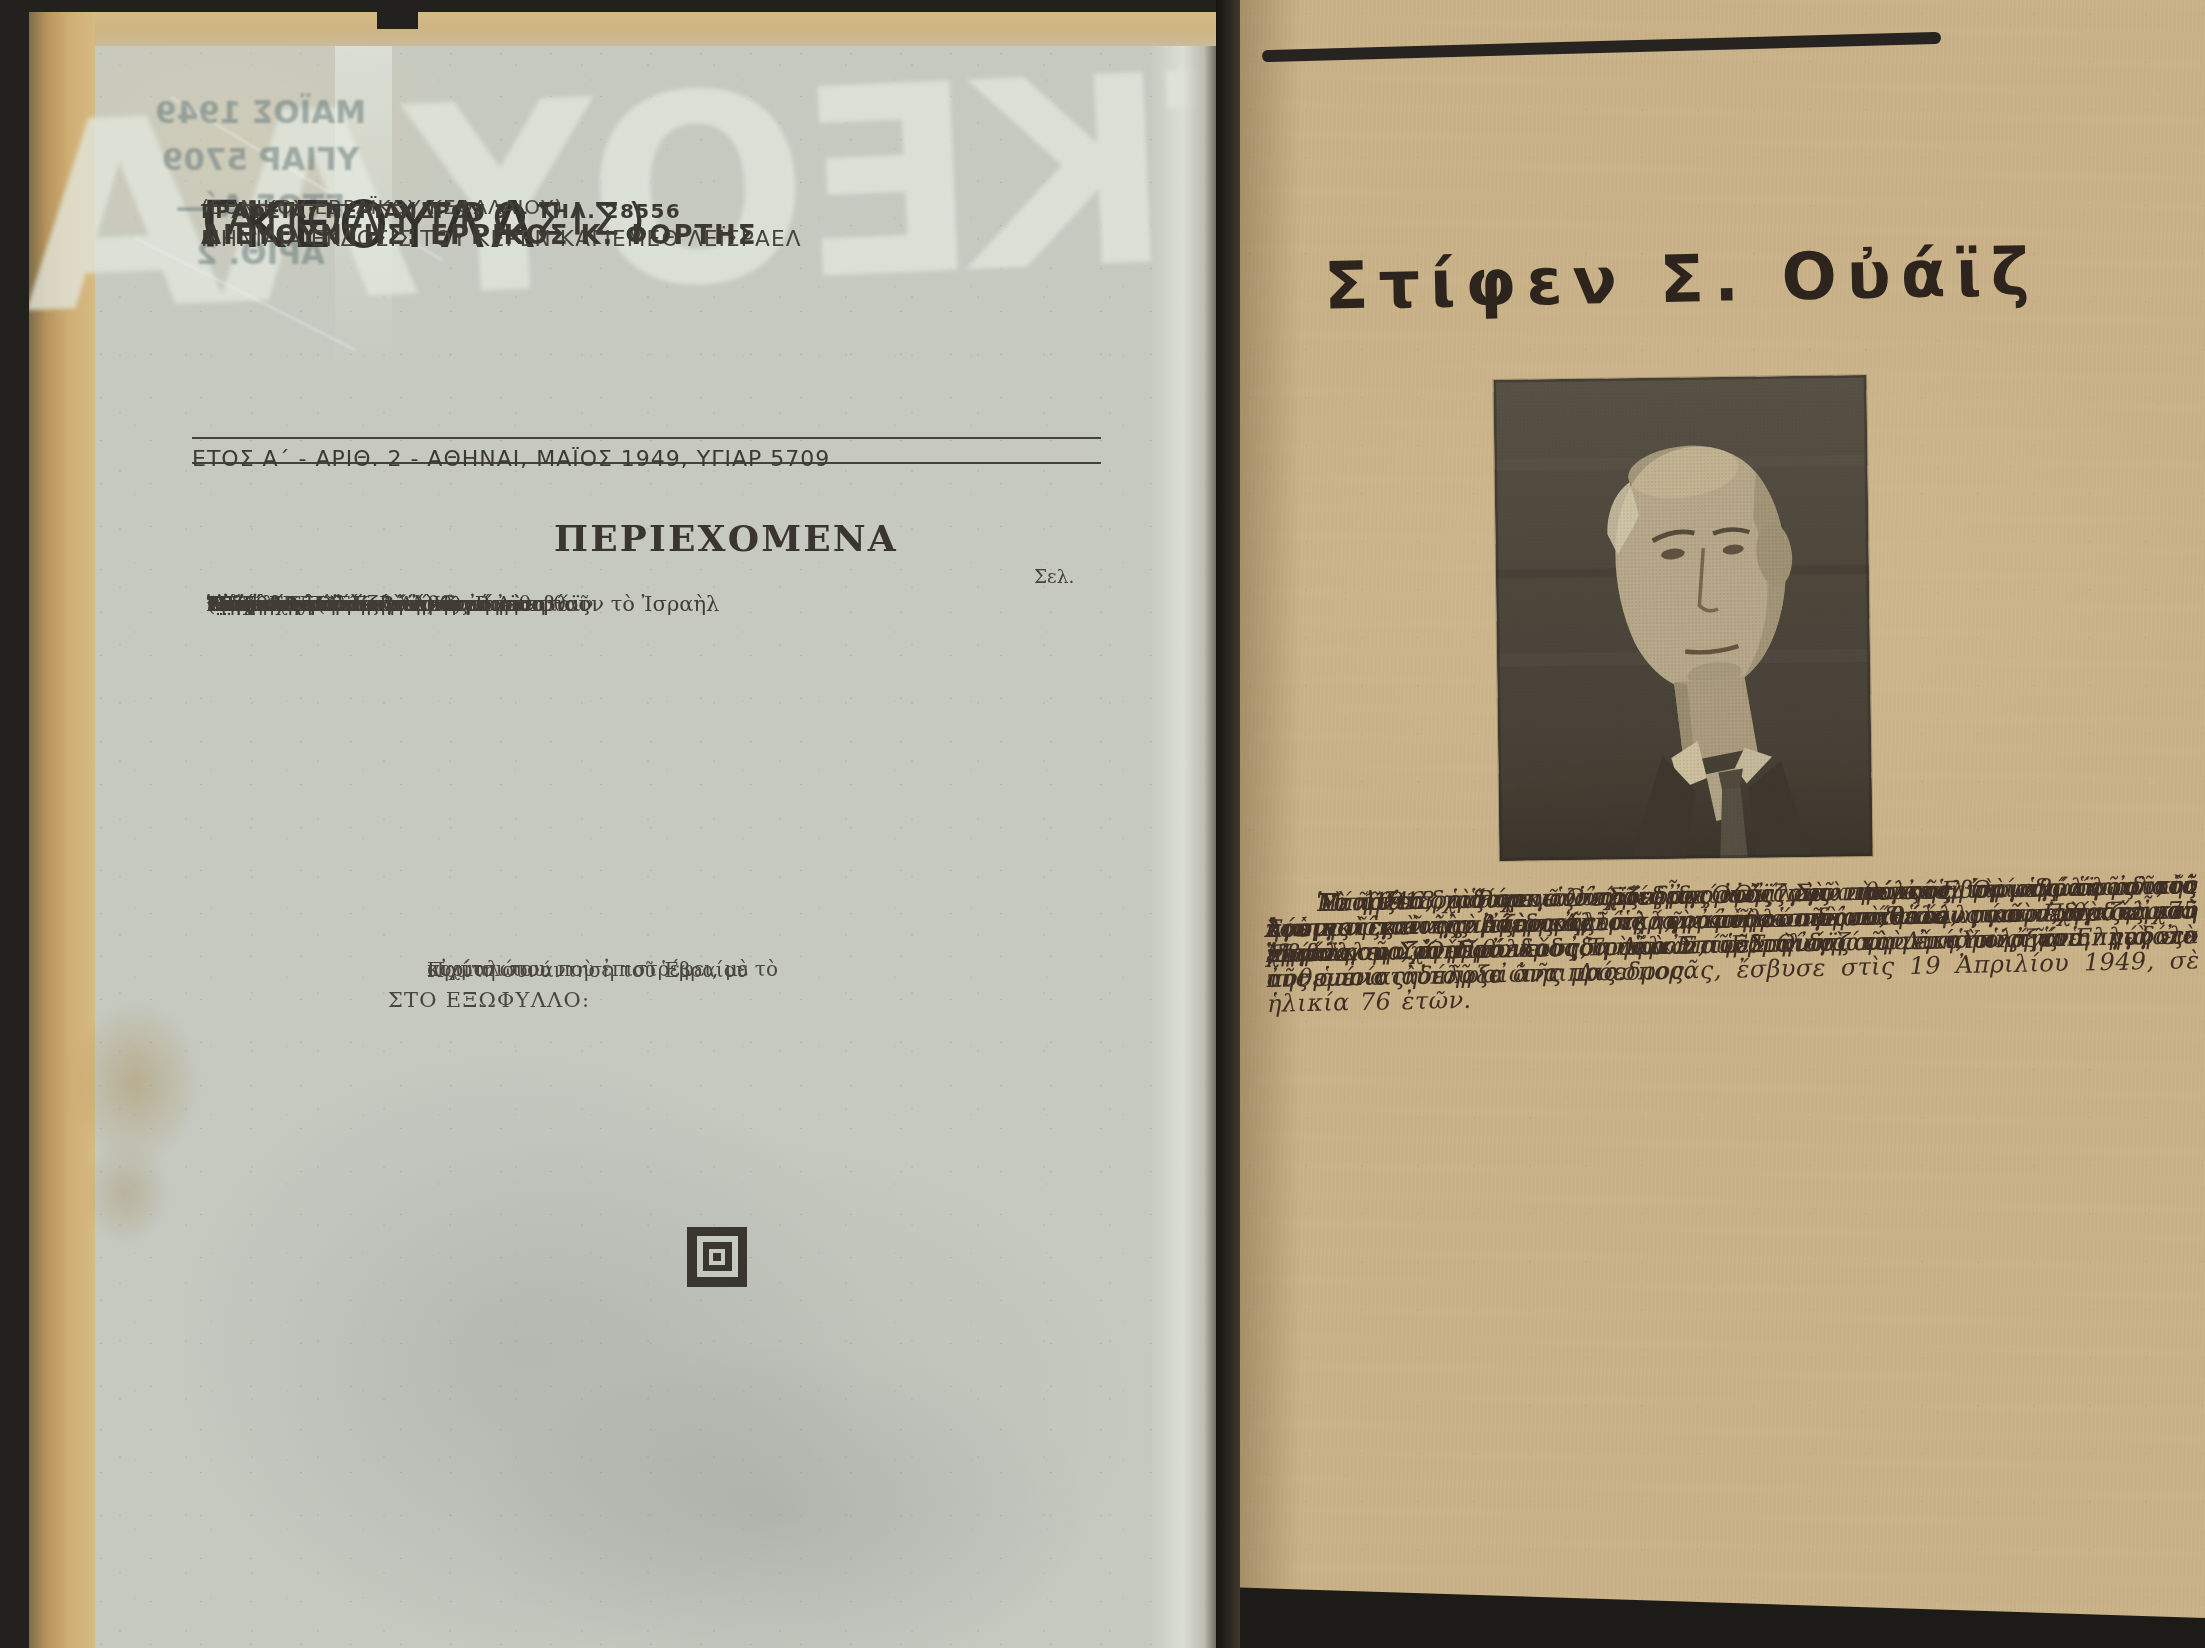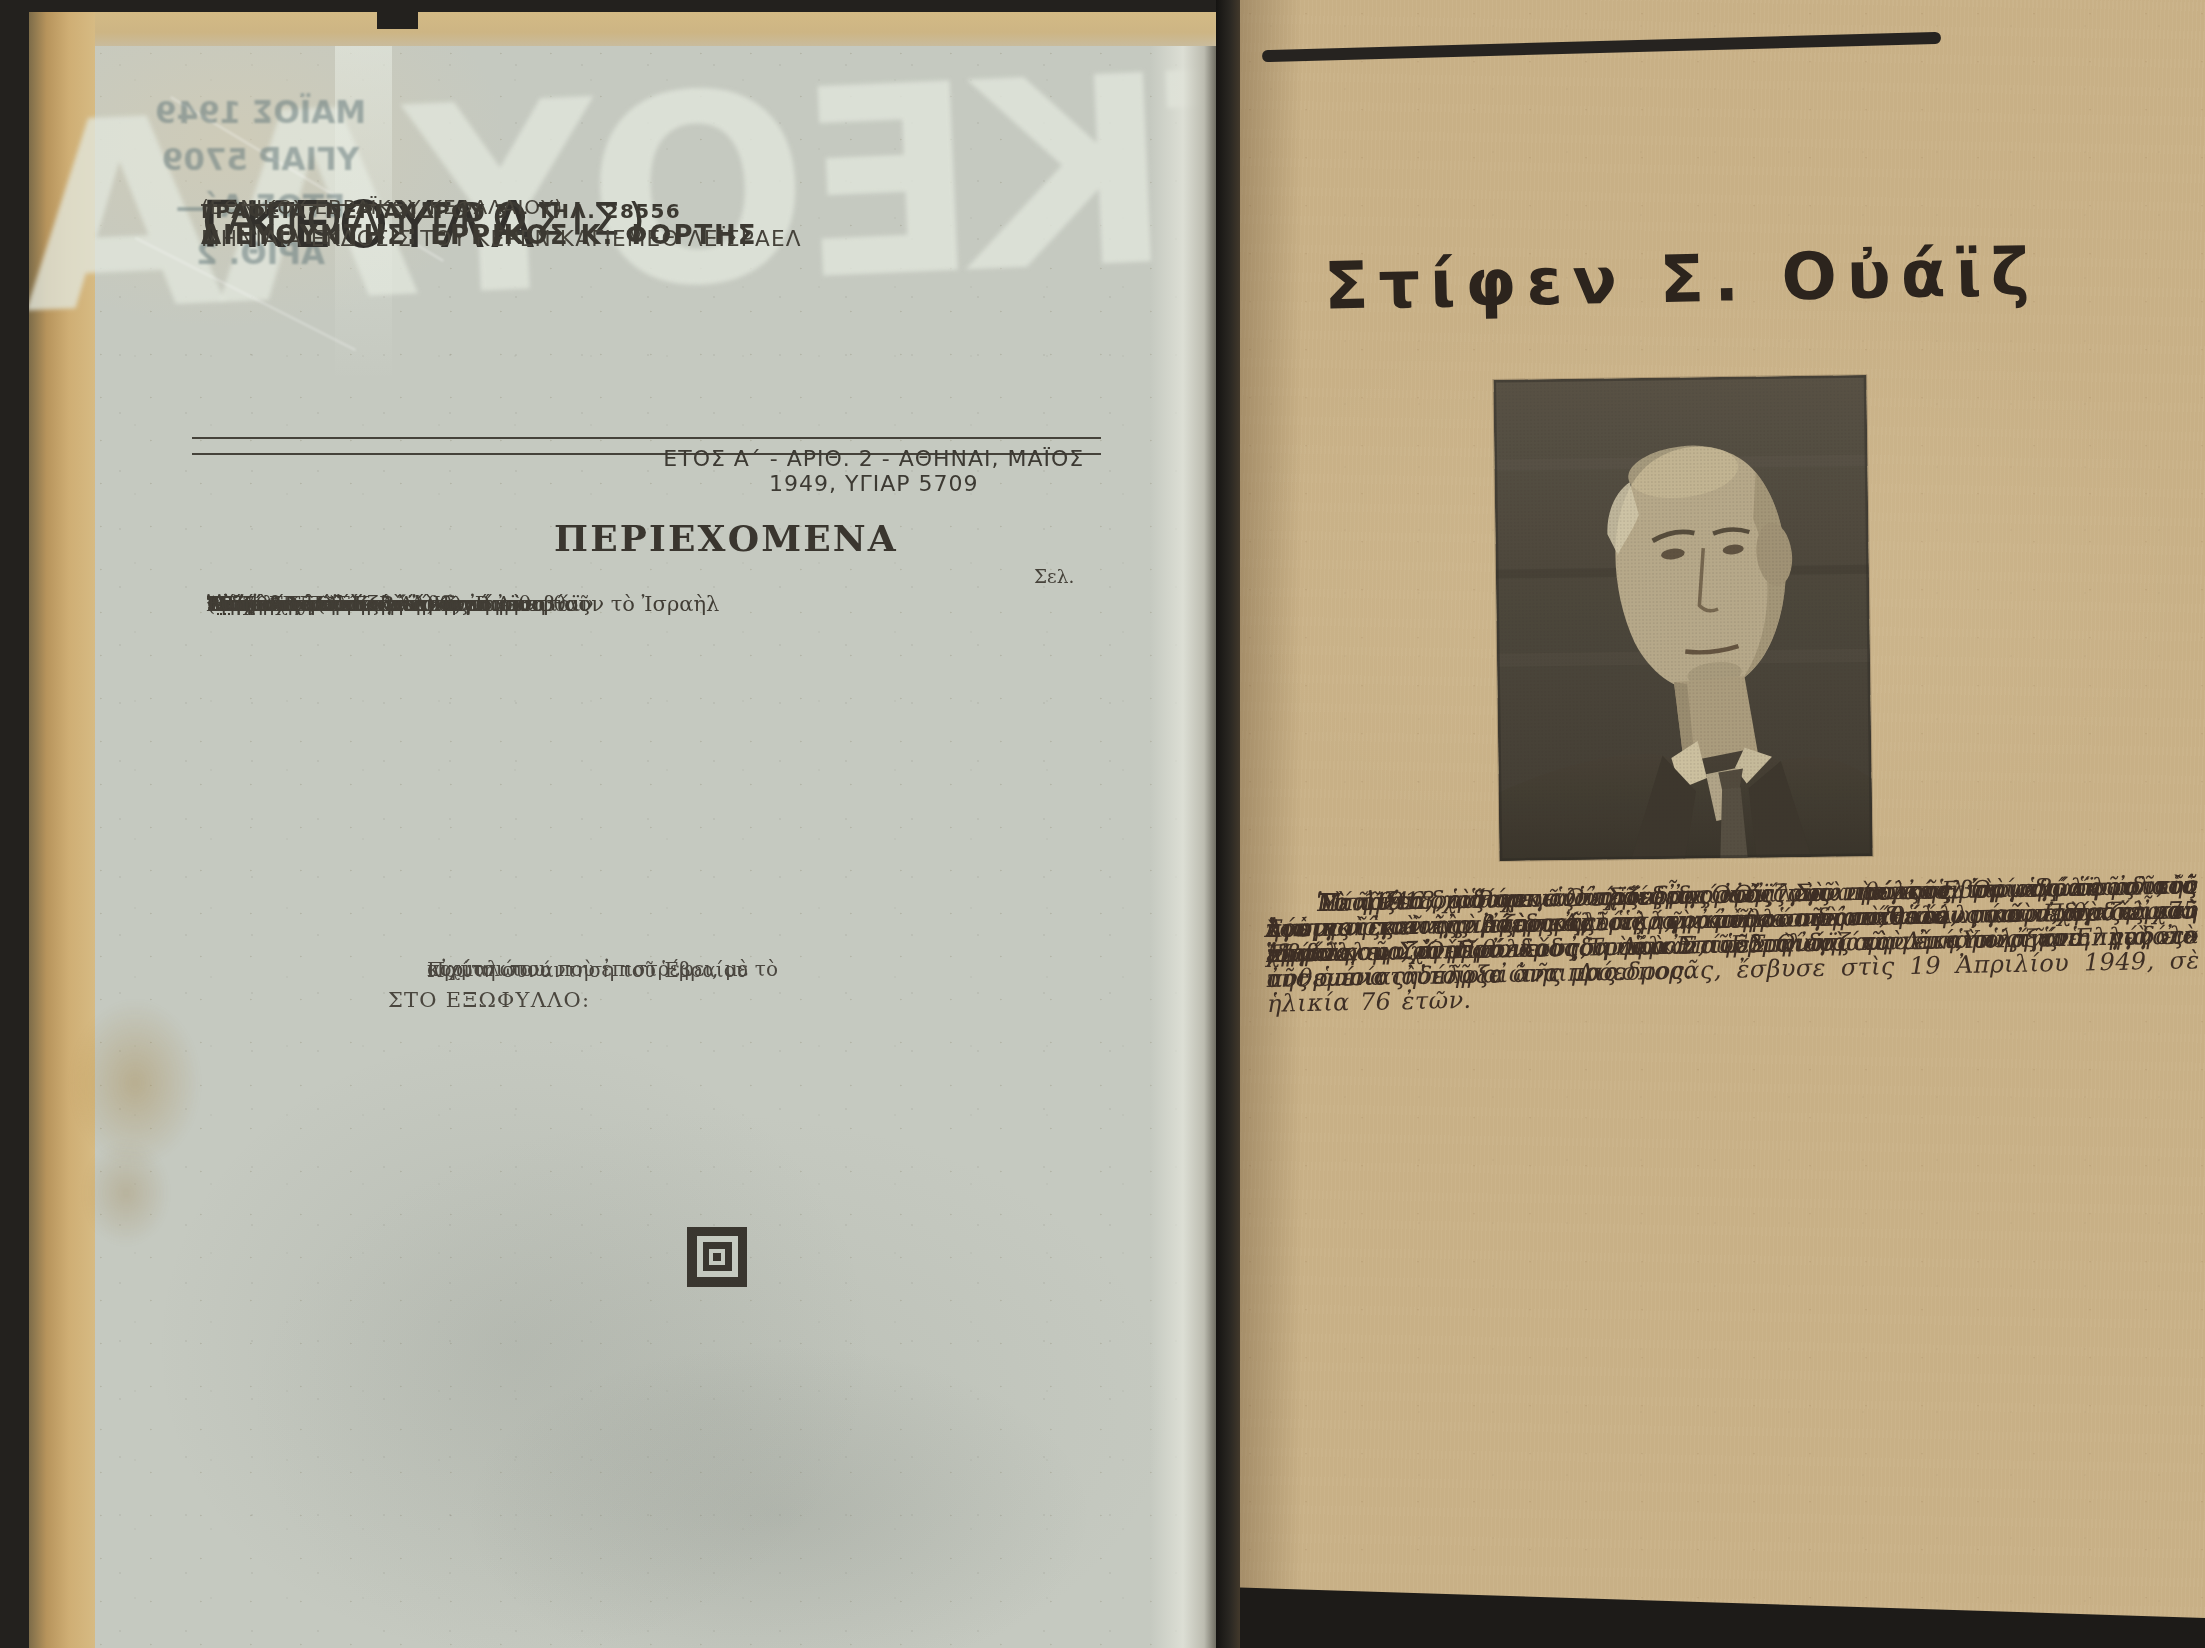--- a/index.html
+++ b/index.html
@@ -54,21 +54,21 @@
   .m-sub{margin-top:5.3px;font-family:"DejaVu Sans",sans-serif;font-size:45px;font-weight:400;
     letter-spacing:.17em;color:#3a3832;}
   .m-line1{margin-top:38px;font-family:"DejaVu Sans",sans-serif;font-size:21.6px;letter-spacing:.055em;color:#45423a;}
   .m-line2{margin-top:7px;font-family:"DejaVu Sans",sans-serif;font-size:20px;letter-spacing:.05em;color:#45423a;}
   .m-rule{display:block;width:203px;height:0;margin:16px auto 0 auto;border-bottom:2.2px solid #4a463e;}
   .m-dir{margin-top:32px;font-family:"DejaVu Sans",sans-serif;font-weight:700;font-size:26px;
     letter-spacing:.075em;color:#3c3932;}
   .m-off{margin-top:11.5px;font-family:"DejaVu Sans",sans-serif;font-weight:700;font-size:20px;
     letter-spacing:.07em;color:#3c3932;}
 
-  .issue-box{left:97px;top:391px;width:909px;padding:7px 0 7px 0;text-align:center;
+  .issue-box{left:97px;top:391px;width:909px;padding:7px 0 16px 0;text-align:left;
     border-top:2.2px solid #45423a;border-bottom:2.2px solid #45423a;}
   .issue-box span{position:static;font-family:"DejaVu Sans",sans-serif;font-size:22px;
     letter-spacing:.045em;color:#3d3a33;}
 
   .toc-heading{left:459px;top:471px;font-family:"DejaVu Serif",serif;font-size:36px;
     font-weight:700;letter-spacing:.06em;color:#3a362f;text-align:center;}
   .toc-sel{left:939px;top:520px;font-size:18.5px;color:#46423a;}
   .toc{left:112px;top:546px;width:922px;}
   .toc-row{position:static;display:flex;align-items:baseline;height:26.5px;
     font-size:21px;color:#413d35;white-space:nowrap;}

